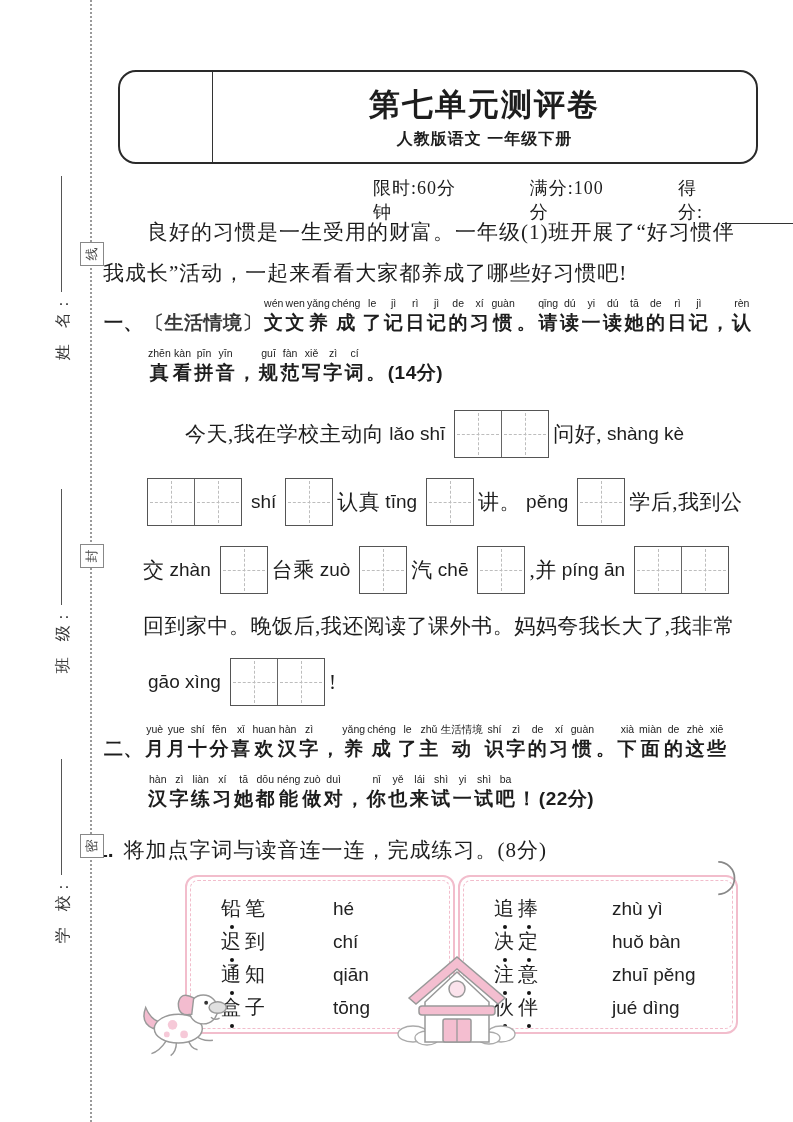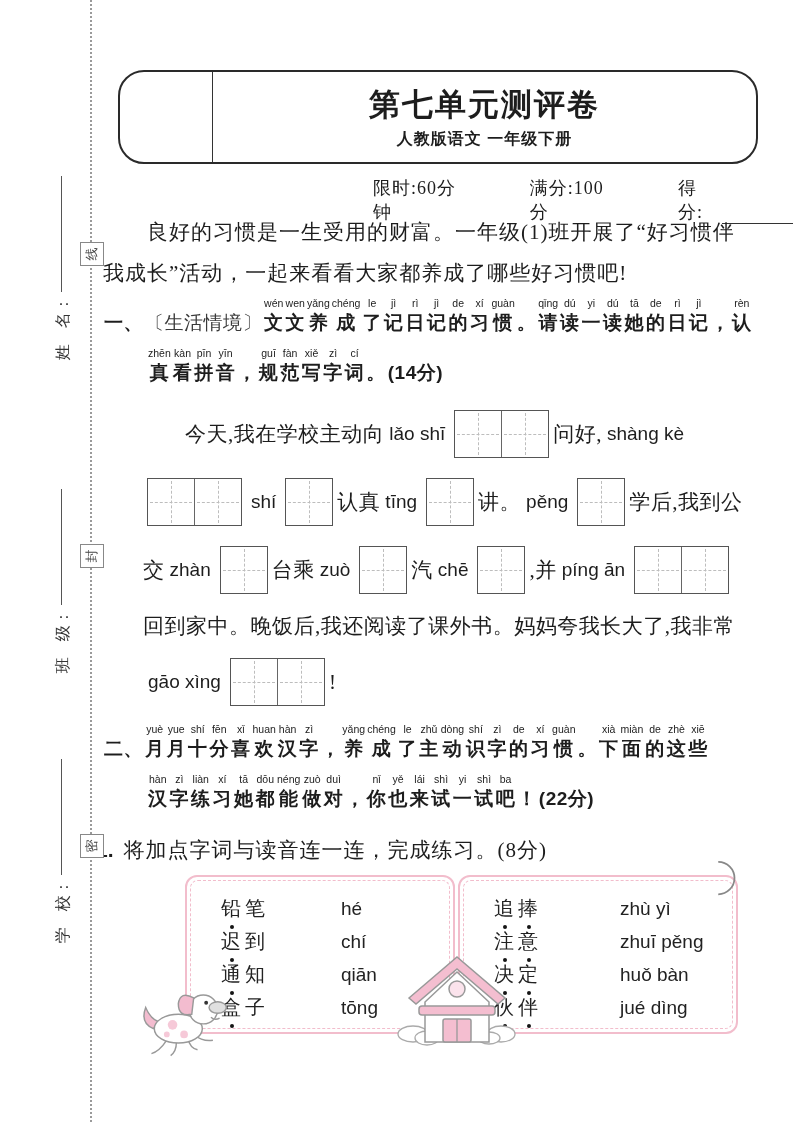--- a/index.html
+++ b/index.html
@@ -15,21 +15,21 @@
   
   .seal-line{position:absolute;left:90px;top:0;bottom:0;border-left:2px dotted #9a9a9a;}
   .seal-box{position:absolute;left:80px;width:22px;height:22px;border:1px solid #888;background:#fff;
     display:flex;align-items:center;justify-content:center;font-family:var(--kai);font-size:13px;color:#444;
     transform:rotate(-90deg);z-index:3;}
   .vlabel{position:absolute;left:-42px;width:210px;height:26px;display:flex;align-items:center;justify-content:center;
     gap:4px;transform:rotate(-90deg);font-family:var(--kai);font-size:16px;letter-spacing:6px;color:#333;white-space:nowrap;}
   .vline{display:inline-block;width:116px;height:1px;border-bottom:1.3px solid #555;margin-bottom:5px;letter-spacing:0;}
 
   
-  .titlebox{position:absolute;left:118px;top:70px;width:636px;height:90px;border:2px solid #2a2a2a;border-radius:26px;display:flex;background:#fff;}
+  .titlebox{position:absolute;left:118px;top:70px;width:636px;height:90px;border:2px solid #2a2a2a;border-radius:18px;display:flex;background:#fff;}
   .title-left{width:92px;border-right:1.5px solid #333;border-radius:16px 0 0 16px;}
   .title-main{flex:1;display:flex;flex-direction:column;align-items:center;justify-content:center;gap:3px;}
   .title{font-family:var(--hei);font-weight:700;font-size:31px;letter-spacing:2px;}
   .subtitle{font-family:var(--hei);font-weight:700;font-size:16px;letter-spacing:1px;}
 
   
   .meta{position:absolute;top:176px;left:338px;display:flex;align-items:flex-end;gap:24px;
     font-family:var(--kai);font-size:18px;letter-spacing:1px;}
   .meta-item{display:flex;align-items:flex-end;margin-left:35px;}
   .score-line{display:inline-block;width:74px;border-bottom:1.5px solid #333;height:1px;margin-left:2px;}
@@ -37,21 +37,21 @@
   
   .intro{position:absolute;top:212px;left:103px;width:660px;font-family:var(--kai);font-size:21px;
     line-height:41px;letter-spacing:1px;}
   .intro .l1{text-indent:44px;}
 
   
   .rubyline{position:absolute;left:103px;white-space:nowrap;font-family:var(--hei);}
   .rpair{display:inline-flex;flex-direction:column;align-items:center;vertical-align:bottom;margin:0 1px;}
   .rpair .rt{font-size:10.5px;font-weight:400;color:#222;height:15px;line-height:15px;white-space:nowrap;}
   .rpair .rb{font-size:19px;font-weight:700;line-height:1.25;letter-spacing:0.5px;}
-  .rpair.light .rb{font-weight:400;color:#3a3a3a;text-align:center;}
+  .rpair.light .rb{font-weight:700;color:#3a3a3a;text-align:center;}
 
   
   .diary{position:absolute;left:143px;top:400px;width:630px;}
   .drow{display:flex;align-items:center;height:68px;}
   .drow.short{height:44px;}
   .drow.indent{padding-left:42px;}
   .kai{font-family:var(--kai);font-size:21px;letter-spacing:0.5px;white-space:nowrap;}
   .py{font-family:var(--hei);font-size:19px;margin:0 5px;white-space:nowrap;}
   .tian{display:inline-flex;border:1.5px solid #555;margin:0 4px;background:#fff;}
   .tcell{position:relative;width:46px;height:46px;border-right:1px solid #666;}
@@ -67,21 +67,21 @@
   .mbox{position:absolute;top:875px;height:155px;border:2px solid var(--pink);border-radius:12px;background:#fff;}
   .mbox::before{content:"";position:absolute;inset:3px;border:1.5px dashed var(--pink);border-radius:8px;pointer-events:none;}
   .mbox.left{left:185px;width:266px;}
   .mbox.right{left:458px;width:276px;}
   .mrows{position:absolute;inset:0;padding:15px 0 8px 34px;display:flex;flex-direction:column;}
   .mrow{display:flex;align-items:center;height:35px;}
   .mword{width:112px;font-family:var(--kai);font-size:20px;color:#222;}
   .mbox.right .mword{width:118px;}
   .mchar{position:relative;display:inline-block;margin-right:4px;}
   .mchar.dot::after{content:"";position:absolute;left:45%;bottom:-7px;width:4px;height:4px;border-radius:50%;background:#151515;}
-  .mpy{font-family:var(--hei);font-size:19px;color:#222;white-space:nowrap;margin-left:8px;}
+  .mpy{font-family:var(--hei);font-size:19px;color:#222;white-space:nowrap;}
 
   
   .deco{position:absolute;z-index:4;}
   .deco-dog{left:138px;top:978px;width:96px;height:86px;}
   .deco-house{left:397px;top:946px;width:120px;height:100px;}
   .deco-moon{left:702px;top:858px;width:40px;height:40px;}
 </style>
 </head>
 <body>
 
@@ -342,21 +342,21 @@
       </span><span class="rpair">
         <span class="rt">chéng</span>
         <span class="rb">成</span>
       </span><span class="rpair">
         <span class="rt">le</span>
         <span class="rb">了</span>
       </span><span class="rpair">
         <span class="rt">zhǔ</span>
         <span class="rb">主</span>
       </span><span class="rpair">
-        <span class="rt">dòng</span>
+        <span class="rt">生活情境</span>
         <span class="rb">动</span>
       </span><span class="rpair">
         <span class="rt">shí</span>
         <span class="rb">识</span>
       </span><span class="rpair">
         <span class="rt">zì</span>
         <span class="rb">字</span>
       </span><span class="rpair">
         <span class="rt">de</span>
         <span class="rb">的</span>
@@ -468,26 +468,26 @@
         </div>
       </div>
   </div>
   <div class="mbox right">
     <div class="mrows">
         <div class="mrow">
           <span class="mword"><span class="mchar dot">追</span><span class="mchar dot">捧</span></span>
           <span class="mpy">zhù yì</span>
         </div>
         <div class="mrow">
+          <span class="mword"><span class="mchar dot">决</span><span class="mchar dot">定</span></span>
+          <span class="mpy">huǒ bàn</span>
+        </div>
+        <div class="mrow">
           <span class="mword"><span class="mchar dot">注</span><span class="mchar dot">意</span></span>
           <span class="mpy">zhuī pěng</span>
-        </div>
-        <div class="mrow">
-          <span class="mword"><span class="mchar dot">决</span><span class="mchar dot">定</span></span>
-          <span class="mpy">huǒ bàn</span>
         </div>
         <div class="mrow">
           <span class="mword"><span class="mchar dot">伙</span><span class="mchar dot">伴</span></span>
           <span class="mpy">jué dìng</span>
         </div>
       </div>
   </div>
 
   <svg class="deco deco-dog" viewBox="0 0 100 88">
     <path d="M16 52 Q2 46 8 30 Q13 42 22 45 Z" fill="#f3bccf" stroke="#999" stroke-width="1.5"></path>

